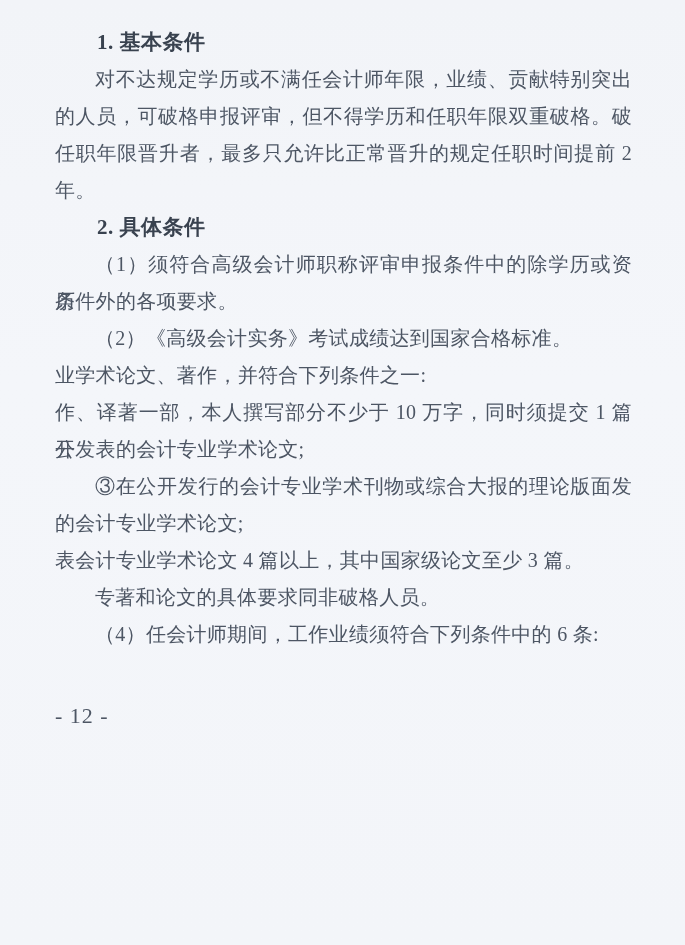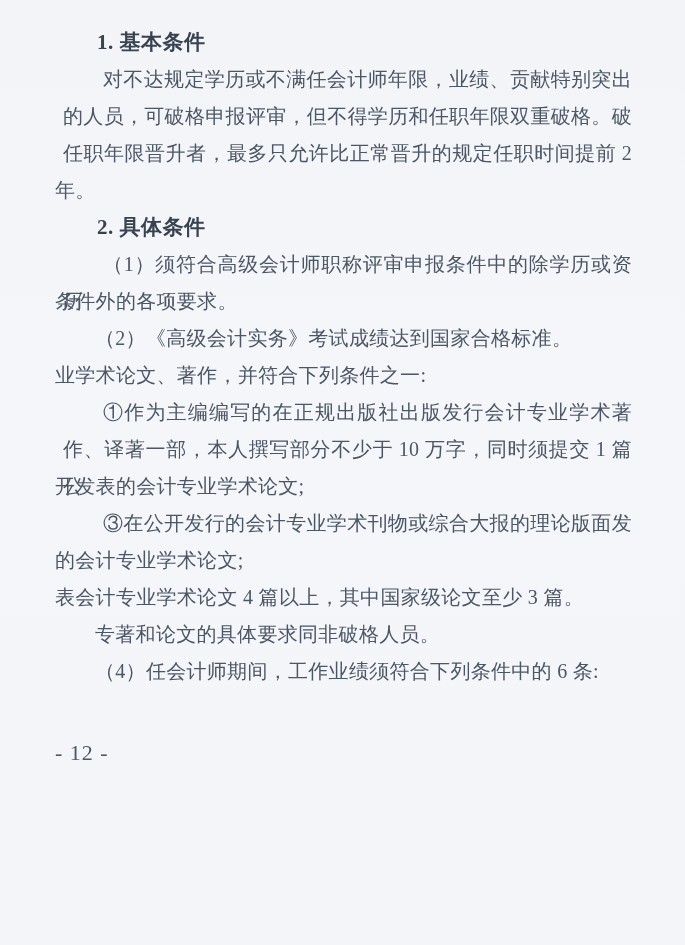--- a/index.html
+++ b/index.html
@@ -26,21 +26,20 @@
     font-size: 20px;
     color: var(--text-color, #4d5664);
     white-space: nowrap;
     letter-spacing: 0.3px;
   }
   .fill {
     white-space: normal;
     text-align: justify;
     text-align-last: justify;
     text-justify: inter-character;
-    margin-left: 8px;
   }
   .ind { text-indent: 2em; }
   .h {
     font-weight: 700;
     font-size: 21px;
     color: var(--heading-color, #39424f);
     letter-spacing: 0.5px;
   }
   .footer {
     margin-top: 50px;
@@ -58,21 +57,20 @@
     <div class="line h ind">1. 基本条件</div>
     <div class="line ind fill">对不达规定学历或不满任会计师年限，业绩、贡献特别突出</div>
     <div class="line fill">的人员，可破格申报评审，但不得学历和任职年限双重破格。破</div>
     <div class="line fill">任职年限晋升者，最多只允许比正常晋升的规定任职时间提前 2</div>
     <div class="line">年。</div>
     <div class="line h ind">2. 具体条件</div>
     <div class="line ind fill">（1）须符合高级会计师职称评审申报条件中的除学历或资历</div>
     <div class="line">条件外的各项要求。</div>
     <div class="line ind">（2）《高级会计实务》考试成绩达到国家合格标准。</div>
     <div class="line">业学术论文、著作，并符合下列条件之一:</div>
-    <div class="line ind fill">①作为主编编写的在正规出版社出版发行会计专业学术著</div>
     <div class="line fill">作、译著一部，本人撰写部分不少于 10 万字，同时须提交 1 篇公</div>
     <div class="line">开发表的会计专业学术论文;</div>
     <div class="line ind fill">③在公开发行的会计专业学术刊物或综合大报的理论版面发</div>
     <div class="line">的会计专业学术论文;</div>
     <div class="line">表会计专业学术论文 4 篇以上，其中国家级论文至少 3 篇。</div>
     <div class="line ind">专著和论文的具体要求同非破格人员。</div>
     <div class="line ind">（4）任会计师期间，工作业绩须符合下列条件中的 6 条:</div>
 
   </div>
 

